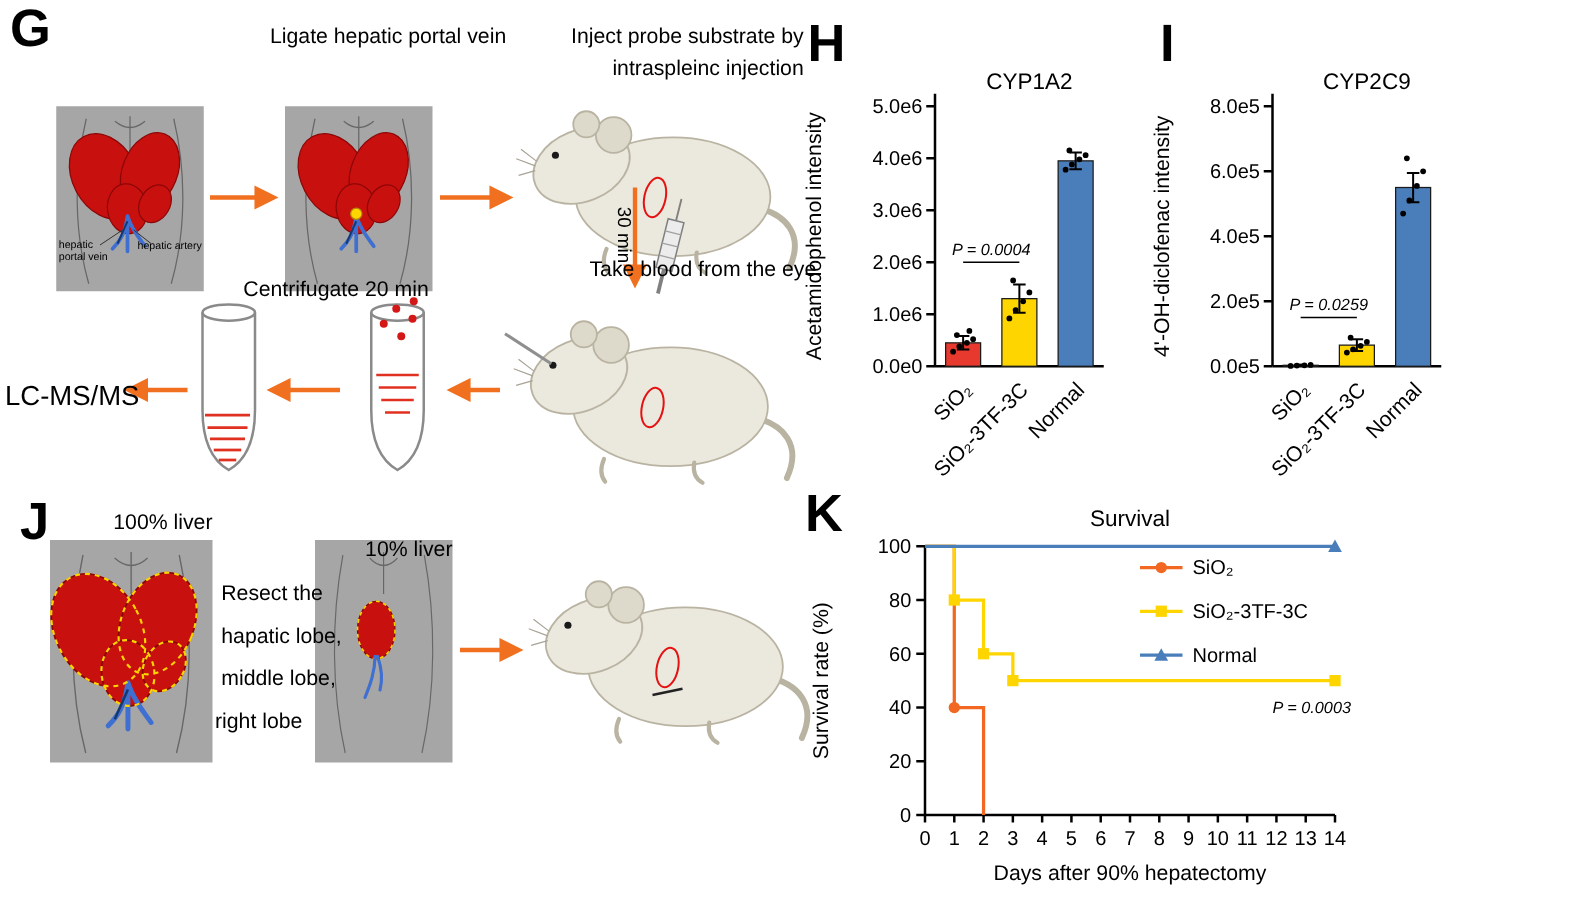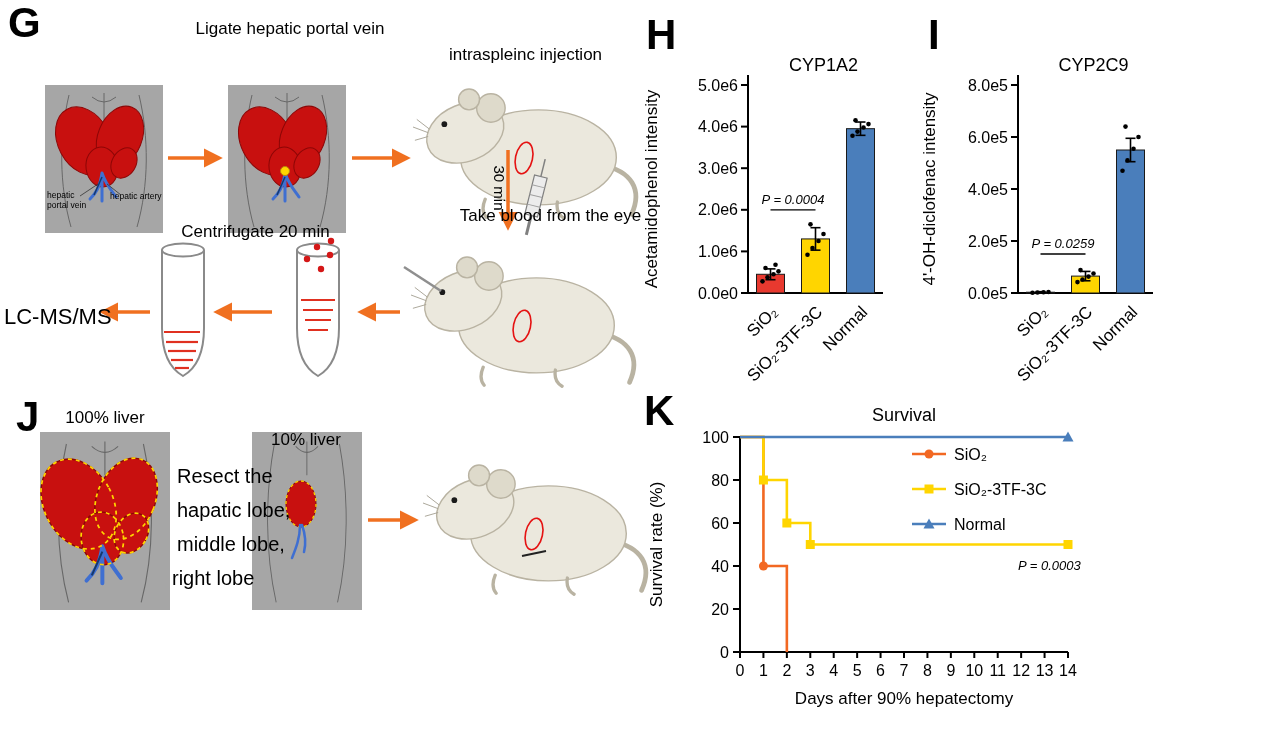--- a/index.html
+++ b/index.html
@@ -5,22 +5,22 @@
   *{margin:0;padding:0;box-sizing:border-box}
   body{background:#fff;font-family:"Liberation Sans","DejaVu Sans",sans-serif}
   .fig{position:relative;width:1269px;height:734px;background:#fff;overflow:hidden}
   .fig > svg{position:absolute}
   #illustrations{left:0;top:0}
   .chart{background:transparent}
   .plabel{position:absolute;font-size:42px;font-weight:bold;color:#000;line-height:1.1}
   .txt{position:absolute;color:#000;line-height:1.25}
   .s17{font-size:17px}
   .s18{font-size:22px}
-  .s15{font-size:20px}
-  .ctr{text-align:center}
+  .s15{font-size:17px}
+  .ctr{text-align:right}
   svg text{font-family:"Liberation Sans","DejaVu Sans",sans-serif;fill:#000}
 </style>
 </head>
 <body>
 
 <div class="fig">
 
   <svg id="illustrations" width="1269" height="734">
     <defs>
       <marker id="arrowhead" viewBox="0 0 10 10" refX="7.5" refY="5" markerWidth="5.5" markerHeight="5.5" orient="auto">
@@ -342,20 +342,21 @@
       <path d="M289,126.5 L294.5,136.5 L283.5,136.5 Z" fill="#4a7ebb"></path>
       <text x="314" y="137.5" font-size="16">Normal</text>
       <text x="264" y="29" text-anchor="middle" font-size="18">Survival</text>
       <text x="264" y="312" text-anchor="middle" font-size="17">Days after 90% hepatectomy</text>
       <text x="22" y="152.5" text-anchor="middle" font-size="17" transform="rotate(-90 22 152.5)">Survival rate (%)</text>
       <text x="378" y="178" font-size="13" font-style="italic">P = 0.0003</text>
     </svg>
 
   <div class="plabel" style="left:8px;top:0px">G</div>
   <div class="txt s17 ctr" style="left:175px;top:18px;width:230px">Ligate hepatic portal vein</div>
+  <div class="txt s17 ctr" style="left:408px;top:18px;width:235px">Inject probe substrate by</div>
   <div class="txt s17 ctr" style="left:448px;top:205px;width:205px">Take blood from the eye</div>
   <div class="txt s17 ctr" style="left:408px;top:44px;width:235px">intraspleinc injection</div>
   <div class="txt s17 ctr" style="left:168px;top:221px;width:175px">Centrifugate 20 min</div>
   <div class="txt s18" style="left:4px;top:303px">LC-MS/MS</div>
 
   <div class="plabel" style="left:16px;top:394px">J</div>
   <div class="txt s17 ctr" style="left:40px;top:407px;width:130px">100% liver</div>
   <div class="txt s17 ctr" style="left:250px;top:429px;width:112px">10% liver</div>
   <div class="txt s15" style="left:177px;top:464px">Resect the</div>
   <div class="txt s15" style="left:177px;top:498px">hapatic lobe,</div>

